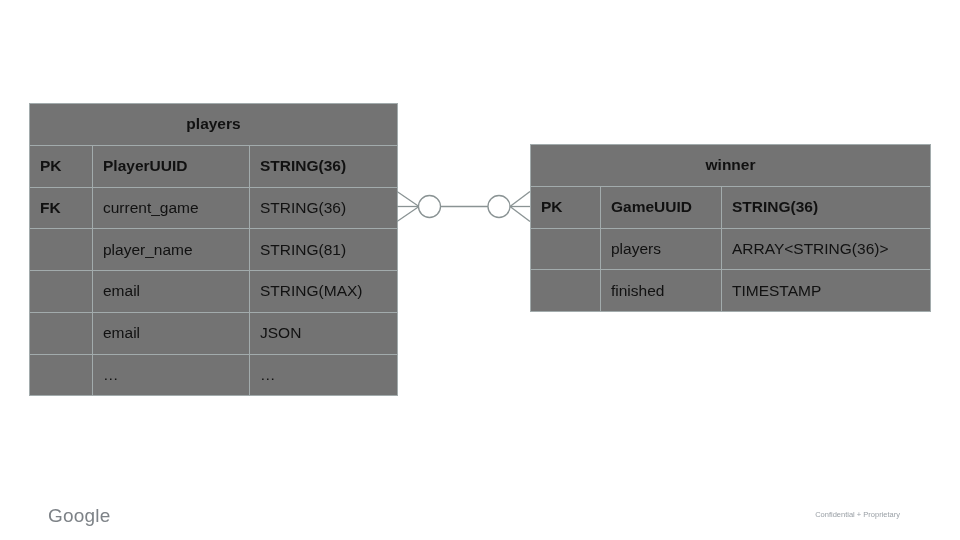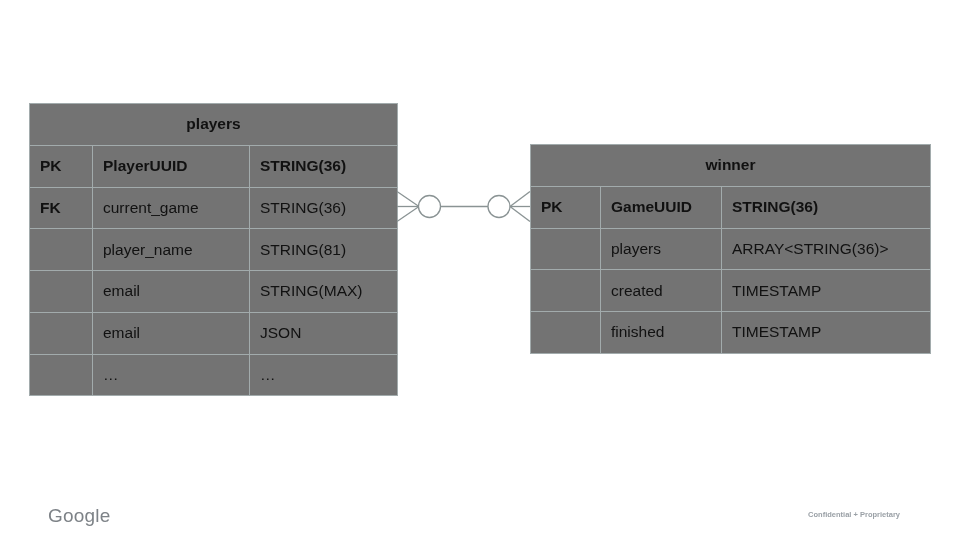--- a/index.html
+++ b/index.html
@@ -55,21 +55,20 @@
     color: #7d8287;
     font-weight: 500;
     margin-left: 24px;
   }
   .footer-conf {
     position: absolute;
     right: 60px;
     top: 510px;
     font-size: 7.5px;
     color: #9aa0a6;
-    font-weight: bold;
   }
 </style>
 </head>
 <body>
 
 <div class="slide">
 
   <table class="er" id="players-table">
     <colgroup>
         <col style="width:63px">
@@ -128,25 +127,20 @@
       <td class="b">GameUUID</td>
       <td class="b">STRING(36)</td>
     </tr>
     <tr>
       <td></td>
       <td>players</td>
       <td>ARRAY&lt;STRING(36)&gt;</td>
     </tr>
     <tr>
       <td></td>
-      <td>created</td>
-      <td>TIMESTAMP</td>
-    </tr>
-    <tr>
-      <td></td>
       <td>finished</td>
       <td>TIMESTAMP</td>
     </tr>
   </tbody>
     </table>
 
   <svg id="relationship-svg" viewBox="0 0 135 53" fill="none" stroke="#8a9394" stroke-width="1.3">
     <g>
       <line x1="1" y1="11.5" x2="23" y2="26.5"></line>
       <line x1="1" y1="26.5" x2="23" y2="26.5"></line>

